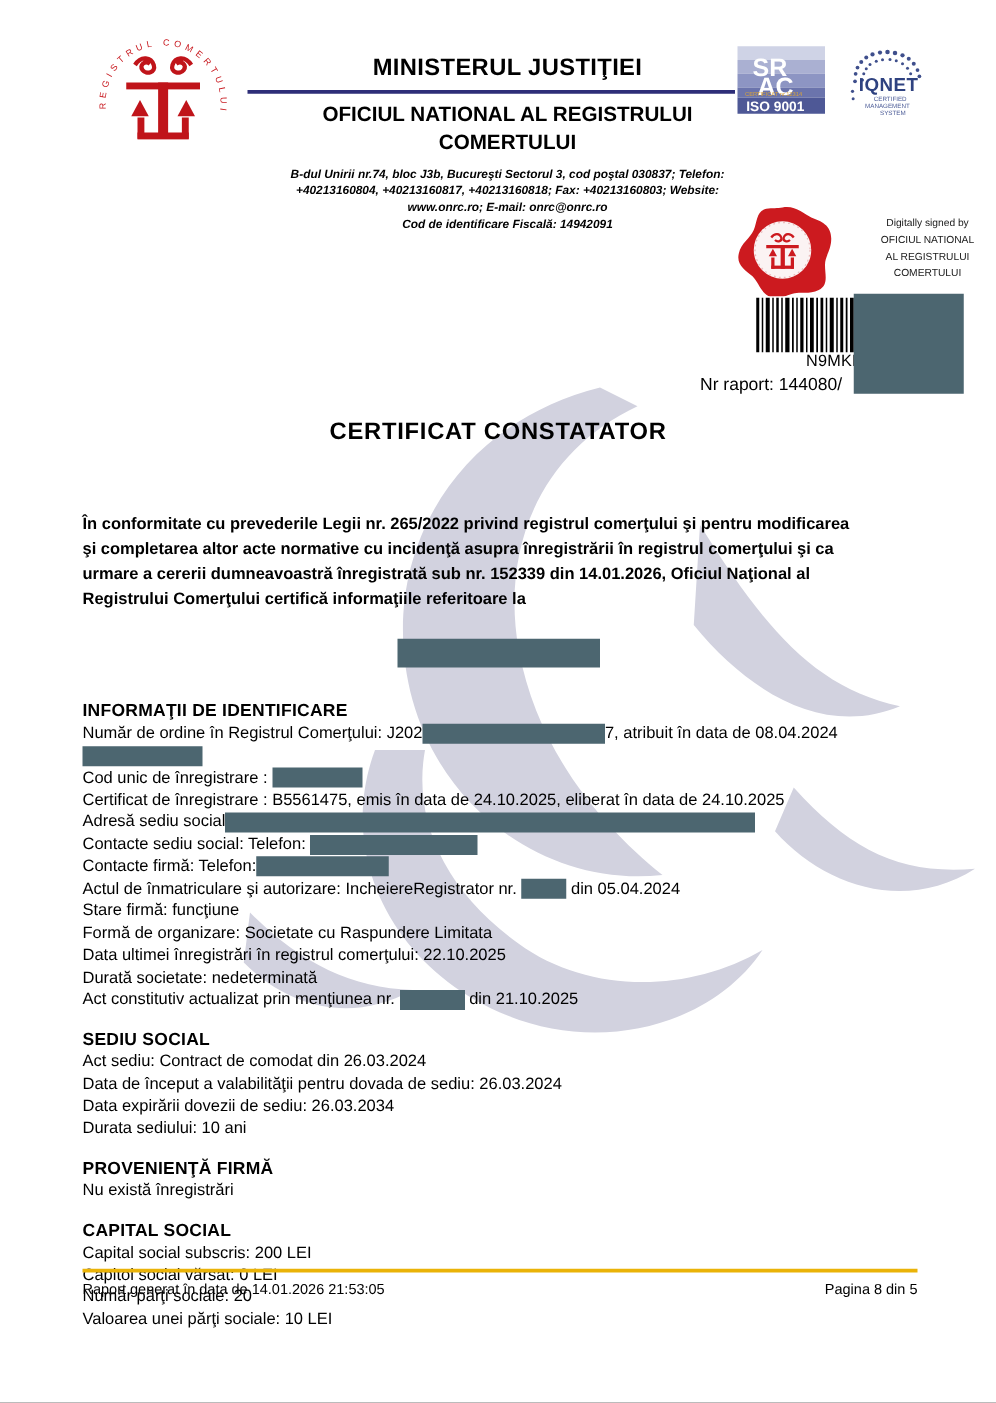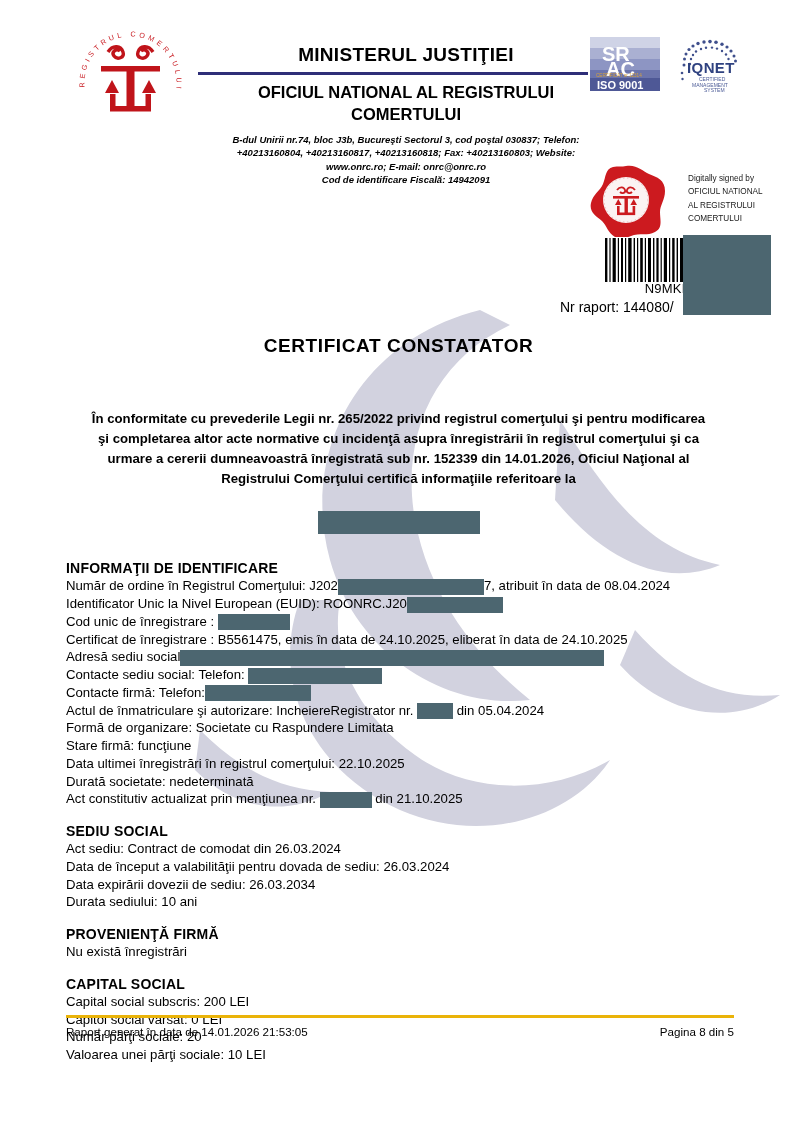--- a/index.html
+++ b/index.html
@@ -46,21 +46,21 @@
   .iqnet{width:88px;height:58px;}
   .iqnet svg{width:100%;height:100%;display:block;}
 
   
   .seal{position:absolute;left:584px;top:163px;width:84px;height:74px;}
   .seal svg{width:100%;height:100%;display:block;}
 
   
   .digisig{
     position:absolute;left:688px;top:172px;width:108px;
-    font-size:8.2px;line-height:1.62;color:#1a1a1a;
+    font-size:8.2px;line-height:1.62;color:#1a1a1a;text-align:center;
   }
 
   
   .barcode{position:absolute;left:603px;top:238px;width:116px;height:44px;}
   .barcode svg{width:100%;height:100%;display:block;}
   .barcode-text{
     position:absolute;left:603px;top:281px;width:130px;text-align:center;
     font-size:13px;color:#000;letter-spacing:.2px;
   }
   .nrraport{
@@ -70,21 +70,21 @@
   
   .redact{background:#4c6670;display:inline-block;vertical-align:middle;}
   .redact-abs{position:absolute;background:#4c6670;}
 
   
   .title-cert{
     margin-top:120px;text-align:center;font-size:19px;font-weight:bold;
     letter-spacing:.6px;color:#000;
   }
   .preamble{
-    margin:52px 66px 0 66px;text-align:center;font-size:13.2px;font-weight:bold;
+    margin:52px 66px 0 66px;text-align:left;font-size:13.2px;font-weight:bold;
     line-height:1.52;color:#000;
   }
   .company-bar{
     margin:22px auto 0 auto;width:162px;height:23px;background:#4c6670;
   }
 
   
   .sections{margin:26px 0 0 66px;width:690px;}
   .sec-h{
     font-size:14px;font-weight:bold;color:#000;letter-spacing:.2px;
@@ -305,21 +305,21 @@
 
   <div class="sections">
 
     <div class="sec-h">INFORMAŢII DE IDENTIFICARE</div>
 
     <div class="line">
       <span>Număr de ordine în Registrul Comerţului: J202</span><span class="redact" style="width:146px;height:16px;"></span><span>7, atribuit în data de 08.04.2024</span>
     </div>
 
     <div class="line">
-      <span>Identificator Unic la Nivel European (EUID): ROONRC.J20</span><span class="redact" style="width:96px;height:16px;"></span>
+      <span class="redact" style="width:96px;height:16px;"></span>
     </div>
 
     <div class="line">
       <span>Cod unic de înregistrare :</span>&nbsp;<span class="redact" style="width:72px;height:16px;"></span>
     </div>
 
     <div class="line">Certificat de înregistrare : B5561475, emis în data de 24.10.2025, eliberat în data de 24.10.2025</div>
 
     <div class="line">
       <span>Adresă sediu social</span><span class="redact" style="width:424px;height:16px;"></span>
@@ -330,22 +330,22 @@
     </div>
 
     <div class="line">
       <span>Contacte firmă: Telefon:</span><span class="redact" style="width:106px;height:16px;"></span>
     </div>
 
     <div class="line">
       <span>Actul de înmatriculare şi autorizare:  IncheiereRegistrator nr.</span>&nbsp;<span class="redact" style="width:36px;height:16px;"></span>&nbsp;<span>din 05.04.2024</span>
     </div>
 
+    <div class="line">Stare firmă: funcţiune</div>
     <div class="line">Formă de organizare: Societate cu Raspundere Limitata</div>
-    <div class="line">Stare firmă: funcţiune</div>
     <div class="line">Data ultimei înregistrări în registrul comerţului: 22.10.2025</div>
     <div class="line">Durată societate: nedeterminată</div>
 
     <div class="line">
       <span>Act constitutiv actualizat prin menţiunea nr.</span>&nbsp;<span class="redact" style="width:52px;height:16px;"></span>&nbsp;<span>din 21.10.2025</span>
     </div>
 
     <div class="sec-gap"></div>
 
     <div class="sec-h">SEDIU SOCIAL</div>

